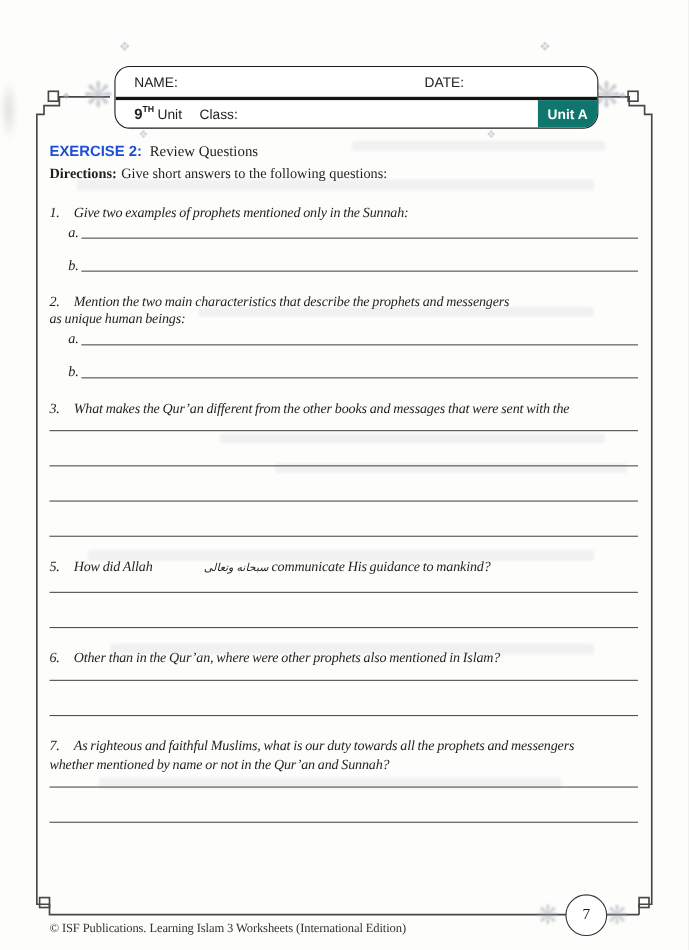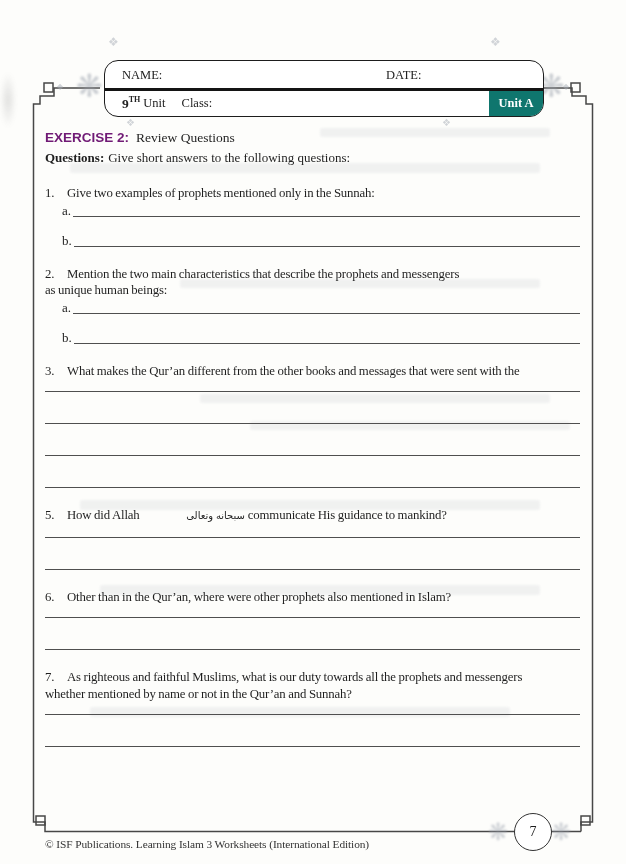--- a/index.html
+++ b/index.html
@@ -21,46 +21,46 @@
   .flourish { position:absolute; z-index:3; color:#99a0ab; opacity:.5; filter:blur(1.1px);
               font-family:"DejaVu Sans", sans-serif; line-height:1; }
   .diamond  { position:absolute; z-index:6; color:#a7adb6; opacity:.5;
               font-family:"DejaVu Sans", sans-serif; line-height:1; }
 
   
   .name-box {
     position:absolute; left:104px; top:60px; width:440px; height:57px; z-index:5;
     background:#fff; border:1.7px solid #1d1d1d; border-radius:14px;
     display:flex; flex-direction:column; overflow:hidden;
-    font-family:Liberation Serif, serif; font-size:12.5px; color:#222;
+    font-family:Liberation Sans, sans-serif; font-size:12.5px; color:#222;
   }
   .nb-row1 { position:relative; height:27px; }
   .nb-name { position:absolute; left:17px; top:7px; }
   .nb-date { position:absolute; left:281px; top:7px; }
   .nb-divider { height:0; border-top:3px solid #141414; }
   .nb-row2 { flex:1; display:flex; align-items:stretch; }
   .nb-grade { display:flex; align-items:center; padding-left:17px; }
   .grade-num { font-weight:bold; font-size:13.5px; }
   .grade-sup { font-weight:bold; font-size:8px; vertical-align:super; position:relative; top:-4px; }
   .grade-word { margin-left:3px; }
   .nb-class { display:flex; align-items:center; margin-left:16px; }
   .nb-spacer { flex:1; }
   .unit-badge { width:54px; display:flex; align-items:center; justify-content:center;
                 background:#101010; color:#fff; font-weight:bold; font-size:12.5px; }
   .chapter-cell { width:88px; display:flex; align-items:center; justify-content:center; }
 
   
   .content { position:absolute; left:45px; top:129px; width:535px; z-index:3; }
   .ex-title { font-size:13.5px; line-height:17px; margin-bottom:3px; }
-  .ex-title .ex-bold { font-family:"Liberation Sans", sans-serif; font-weight:bold; font-size:13.5px; color:#701a75; }
+  .ex-title .ex-bold { font-family:"Liberation Sans", sans-serif; font-weight:bold; font-size:13.5px; color:#1d4ed8; }
   .ex-title .ex-rest { margin-left:7px; }
   .directions { font-size:13px; line-height:17px; }
   .directions .dir-bold { font-weight:bold; margin-right:4px; }
 
-  .question { margin-top:19px; }
+  .question { margin-top:19px;font-style:italic; }
   .q-text { font-size:12.8px; line-height:16.5px; letter-spacing:-0.15px; word-spacing:-0.4px; }
   .q-num { display:inline-block; width:22px; }
   .arabic { font-family:"DejaVu Sans", sans-serif; font-size:10px;margin-left:44px; }
   .honorific { font-family:"DejaVu Sans", sans-serif; font-size:10px; }
 
   .sub-row { display:flex; align-items:flex-end; height:30px; padding-left:17px; }
   .sub-row.first { height:15px; }
   .sub-label { font-size:13px; line-height:13px; margin-right:2px; }
   .sub-row .write-line { flex:1; border-bottom:1.1px solid #4f4f4f; }
   .rule-row { position:relative; height:32px; }
@@ -130,21 +130,21 @@
       <span class="nb-spacer"></span>
       <span class="unit-badge" style="background: #0f766e;">Unit A</span>
     </div>
   </div>
 
   <div class="content">
     <div class="ex-title">
       <span class="ex-bold">EXERCISE 2:</span><span class="ex-rest">Review Questions</span>
     </div>
     <div class="directions">
-      <span class="dir-bold">Questions:</span><span>Give short answers to the following questions:</span>
+      <span class="dir-bold">Directions:</span><span>Give short answers to the following questions:</span>
     </div>
     <div>
   <div class="question">
     <div class="q-text">
       <span class="q-num">1.</span><span><span>Give two examples of prophets mentioned only in the Sunnah:</span></span>
     </div>
     <div>
             <div class="sub-row first">
               <span class="sub-label">a.</span>
               <span class="write-line"></span>

